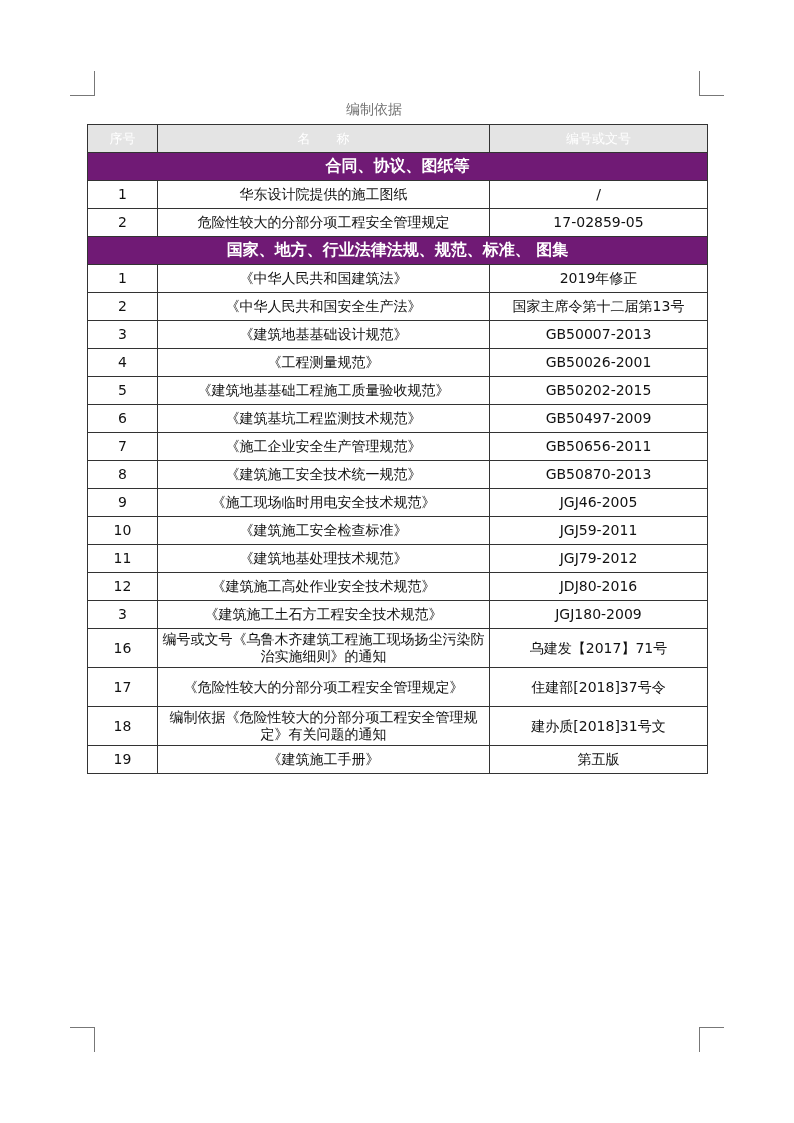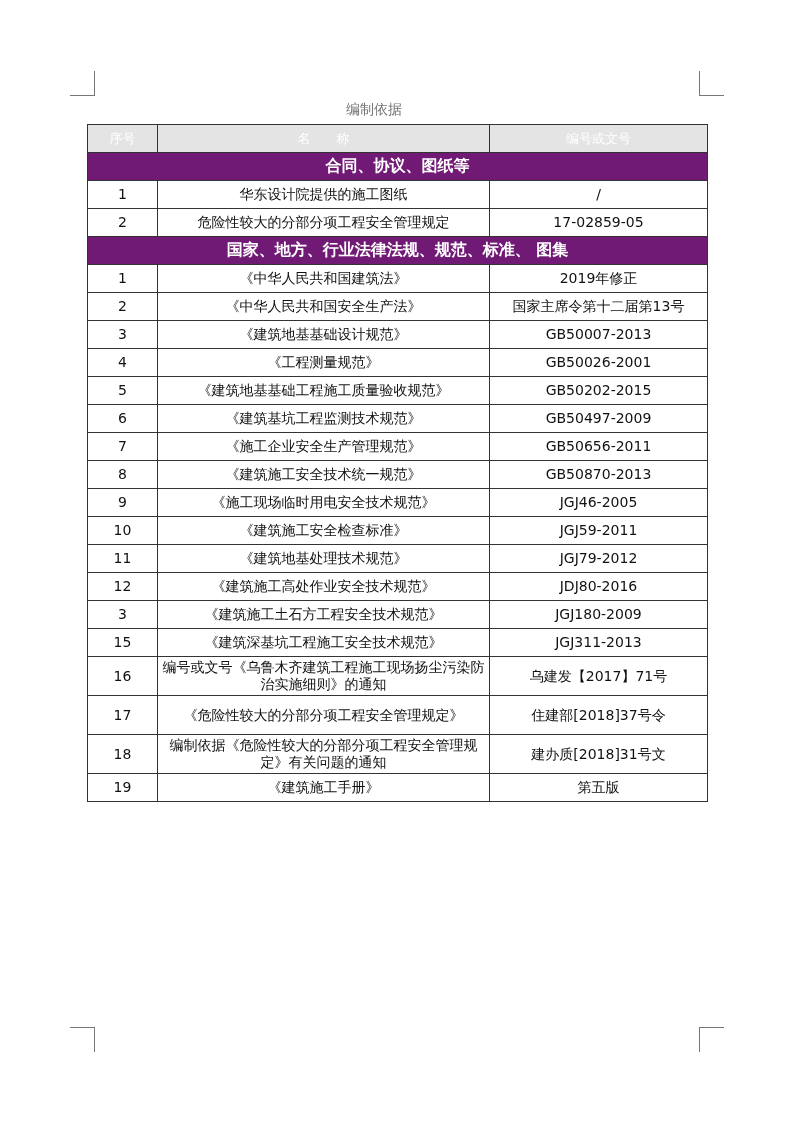--- a/index.html
+++ b/index.html
@@ -118,25 +118,20 @@
     <tr class="row">
         <td>12</td>
         <td>《建筑施工高处作业安全技术规范》</td>
         <td>JDJ80-2016</td>
       </tr>
     <tr class="row">
         <td>3</td>
         <td>《建筑施工土石方工程安全技术规范》</td>
         <td>JGJ180-2009</td>
       </tr>
-    <tr class="row">
-        <td>15</td>
-        <td class="small">《建筑深基坑工程施工安全技术规范》</td>
-        <td>JGJ311-2013</td>
-      </tr>
     <tr class="row tall">
         <td>16</td>
         <td>编号或文号《乌鲁木齐建筑工程施工现场扬尘污染防治实施细则》的通知</td>
         <td>乌建发【2017】71号</td>
       </tr>
     <tr class="row tall">
         <td>17</td>
         <td>《危险性较大的分部分项工程安全管理规定》</td>
         <td>住建部[2018]37号令</td>
       </tr>

